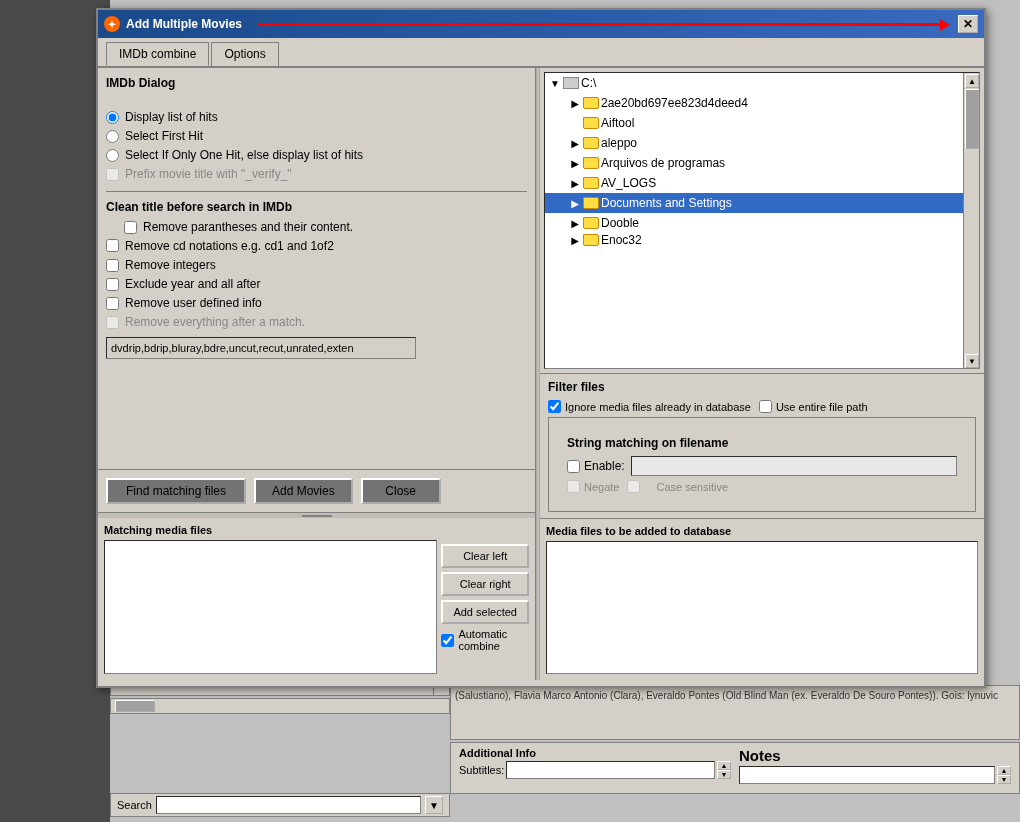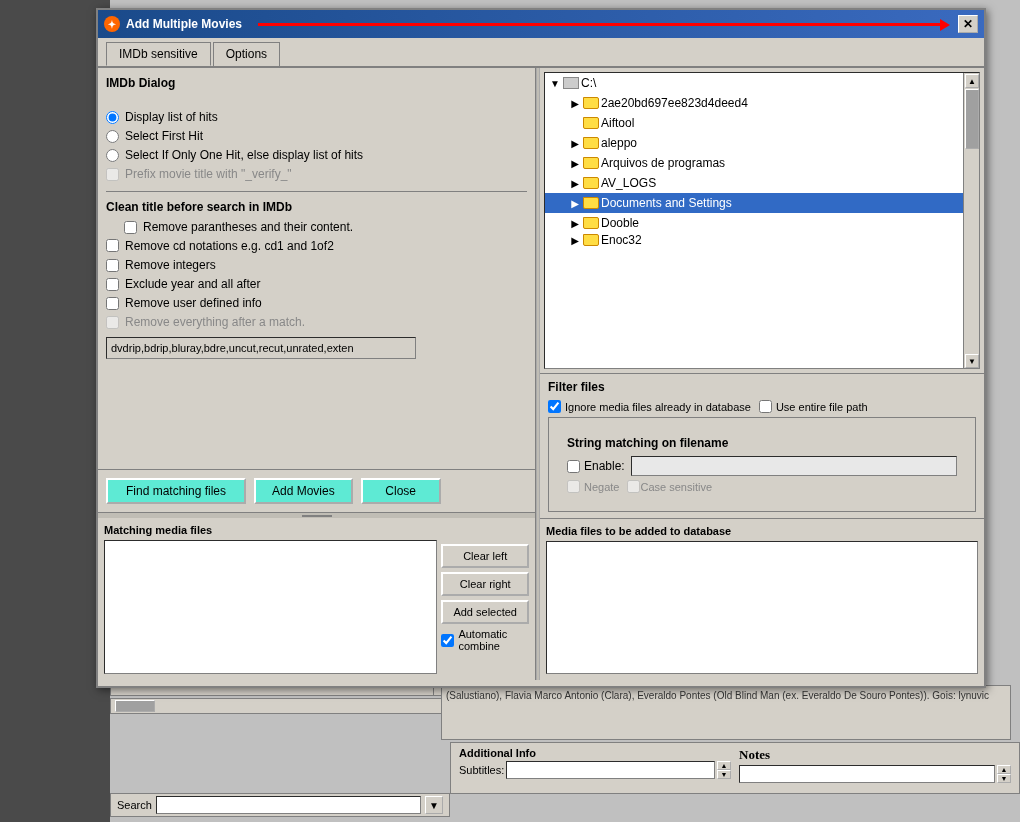--- a/index.html
+++ b/index.html
@@ -128,21 +128,21 @@
     }
 
     .tab.active {
       background: #d4d0c8;
       border-bottom: 1px solid #d4d0c8;
       z-index: 1;
     }
 
     .btn {
       padding: 4px 16px;
-      background: #5eead4;
+      background: #737373;
       border: 2px outset #fff;
       font-size: 12px;
       cursor: pointer;
       height: 26px;
       display: flex;
       align-items: center;
       justify-content: center;
       min-width: 80px;
     }
 
@@ -188,38 +188,38 @@
   </div>
 
   <div style="position:absolute;top:670px;left:200px;font-size:11px;">1955</div>
 
   <div style="position:absolute;bottom:5px;left:110px;width:340px;height:24px;background:#d4d0c8;border:1px solid #808080;display:flex;align-items:center;gap:4px;padding:0 6px;">
     <span style="font-size:11px;">Search</span>
     <input type="text" style="flex: 1 1 0%; height: 18px; border: 1px inset rgb(128, 128, 128); background: white; font-size: 11px;">
     <div style="width:18px;height:18px;background:#d4d0c8;border:1px outset #fff;display:flex;align-items:center;justify-content:center;font-size:10px;cursor:pointer;">▼</div>
   </div>
 
-  <div style="position:absolute;bottom:82px;left:441px;width:570px;height:55px;background:#d4d0c8;border:1px solid #808080;padding:4px;font-size:10px;color:#333;overflow:hidden;">
+  <div style="position:absolute;bottom:82px;left:450px;width:570px;height:55px;background:#d4d0c8;border:1px solid #808080;padding:4px;font-size:10px;color:#333;overflow:hidden;">
     <span>(Salustiano), Flavia Marco Antonio (Clara), Everaldo Pontes (Old Blind Man (ex. Everaldo De Souro Pontes)). Gois: lynuvic</span>
   </div>
 
   <div style="position:absolute;bottom:28px;left:450px;width:570px;height:52px;background:#d4d0c8;border:1px solid #808080;padding:4px 8px;display:flex;gap:8px;align-items:flex-start;">
     <div style="flex:1;display:flex;flex-direction:column;gap:2px;">
       <span style="font-size:11px;font-weight:bold;">Additional Info</span>
       <div style="display:flex;align-items:center;gap:2px;">
         <span style="font-size:11px;">Subtitles:</span>
         <input type="text" style="flex: 1 1 0%; height: 18px; border: 1px inset rgb(128, 128, 128); background: white; font-size: 11px;">
         <div style="display:flex;flex-direction:column;width:14px;">
           <div style="height:9px;background:#d4d0c8;border:1px outset #fff;display:flex;align-items:center;justify-content:center;font-size:7px;cursor:pointer;">▲</div>
           <div style="height:9px;background:#d4d0c8;border:1px outset #fff;display:flex;align-items:center;justify-content:center;font-size:7px;cursor:pointer;">▼</div>
         </div>
       </div>
     </div>
     <div style="flex:1;display:flex;flex-direction:column;gap:2px;">
-      <span style="font-size:13px;font-weight:bold;font-family:Liberation Serif, serif;">Notes</span>
+      <span style="font-size:15px;font-weight:bold;">Notes</span>
       <div style="display:flex;align-items:center;gap:2px;">
         <input type="text" style="flex: 1 1 0%; height: 18px; border: 1px inset rgb(128, 128, 128); background: white; font-size: 11px;">
         <div style="display:flex;flex-direction:column;width:14px;">
           <div style="height:9px;background:#d4d0c8;border:1px outset #fff;display:flex;align-items:center;justify-content:center;font-size:7px;cursor:pointer;">▲</div>
           <div style="height:9px;background:#d4d0c8;border:1px outset #fff;display:flex;align-items:center;justify-content:center;font-size:7px;cursor:pointer;">▼</div>
         </div>
       </div>
     </div>
   </div>
 </div>
@@ -232,21 +232,21 @@
       <span class="dialog-title-text">Add Multiple Movies</span>
     </div>
 
     <div style="flex:1;height:0;border-top:3px solid red;margin:0 16px;position:relative;align-self:center;">
       <div style="position:absolute;right:-8px;top:-7px;width:0;height:0;border-top:6px solid transparent;border-bottom:6px solid transparent;border-left:10px solid red;"></div>
     </div>
     <div class="dialog-close-btn">✕</div>
   </div>
 
   <div class="tabs">
-    <div class="tab active">IMDb sensitive</div>
+    <div class="tab active">IMDb combine</div>
     <div class="tab">Options</div>
   </div>
 
   <div style="border-top:2px solid #808080;display:flex;height:calc(100% - 62px);">
 
     <div style="width:438px;display:flex;flex-direction:column;border-right:1px solid #808080;">
 
       <div style="padding:8px;flex:1;overflow:auto;">
 
         <div style="font-size:12px;font-weight:bold;margin-bottom:8px;">IMDb Dialog</div>
@@ -423,21 +423,21 @@
               <span>Enable:</span>
             </label>
             <input type="text" style="flex: 1 1 0%; height: 20px; border: 1px inset rgb(128, 128, 128); background: rgb(232, 232, 232); font-size: 11px;">
           </div>
 
           <div style="display:flex;align-items:center;gap:8px;">
             <label style="display:flex;align-items:center;gap:4px;font-size:11px;color:#888;">
               <input type="checkbox" disabled="" style="">
               <span>Negate</span>
             </label>
-            <label style="display:flex;align-items:center;gap:0;font-size:11px;color:#888;">
+            <label style="display:flex;align-items:center;gap:16px;font-size:11px;color:#888;">
               <input type="checkbox" disabled="" style="">
               <span>Case sensitive</span>
             </label>
           </div>
         </div>
       </div>
 
       <div style="height:162px;display:flex;flex-direction:column;padding:6px;border-top:1px solid #808080;">
         <div style="font-size:11px;font-weight:bold;margin-bottom:4px;">Media files to be added to database</div>
         <div style="flex:1;background:white;border:1px inset #808080;"></div>

